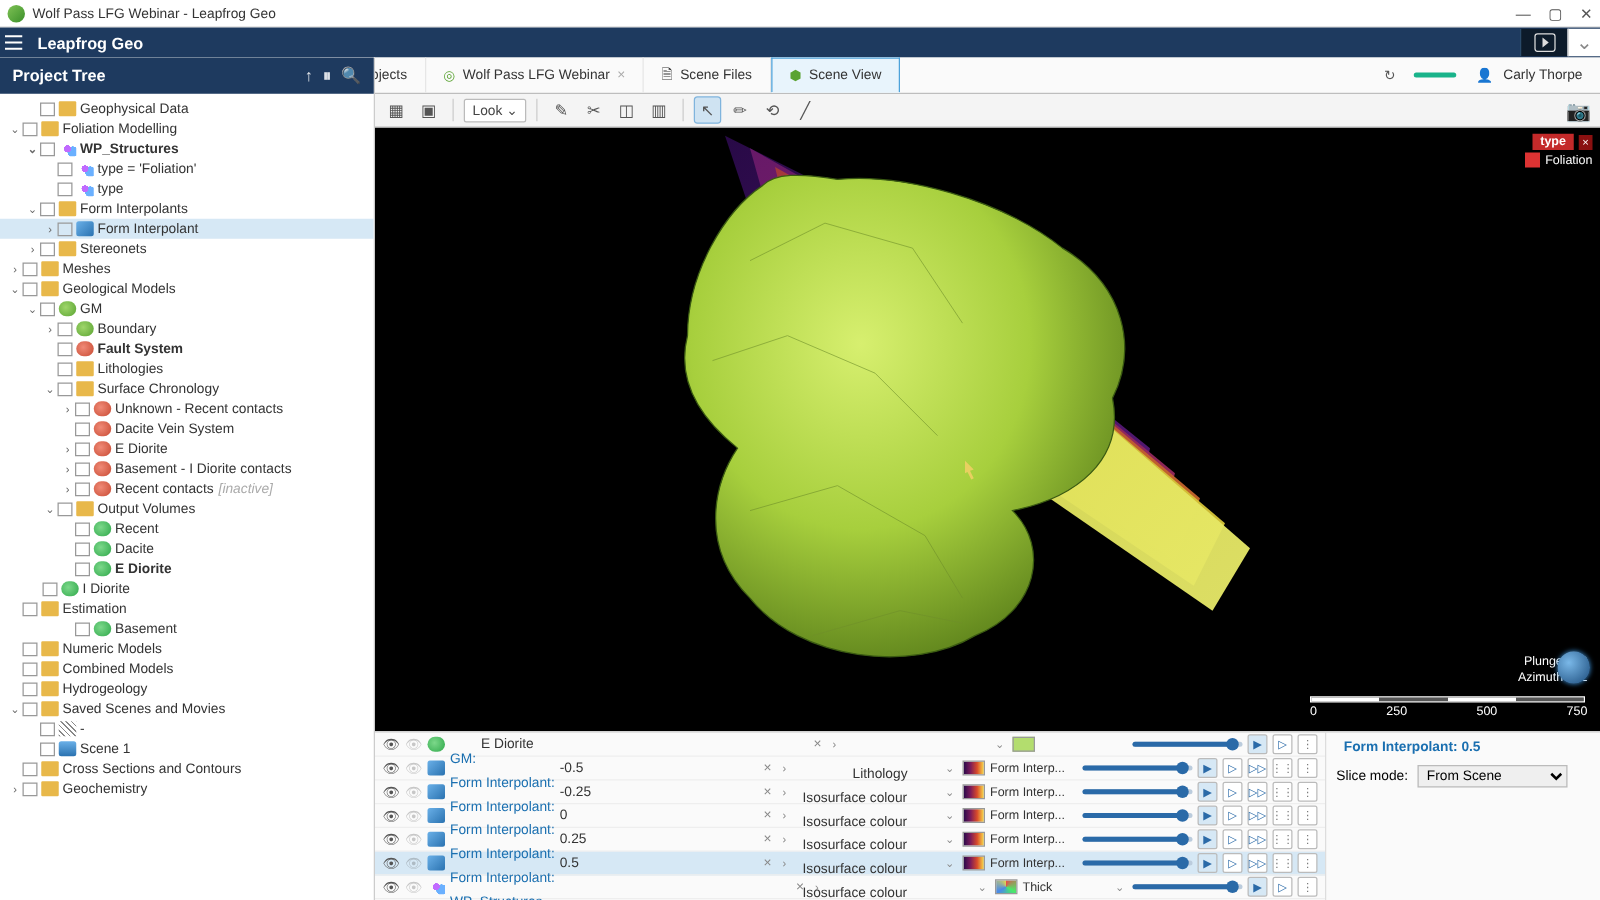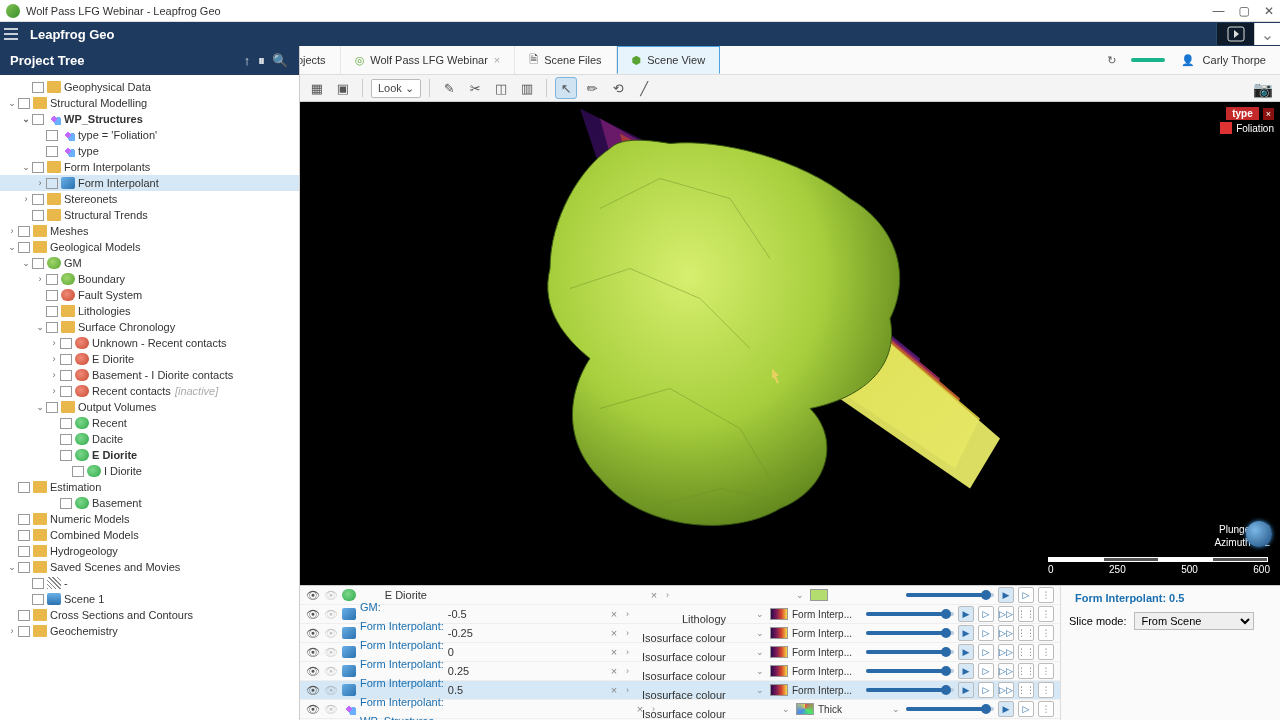--- a/index.html
+++ b/index.html
@@ -172,21 +172,21 @@
       <div class="tree-item" style="padding-left: 20px;">
         <span class="arrow"></span>
         <span class="chk"></span>
         <span class="ico ico-folder"></span>
         <span>Geophysical Data</span>
       </div>
       <div class="tree-item" style="padding-left: 6px;">
         <span class="arrow">⌄</span>
         <span class="chk"></span>
         <span class="ico ico-folder"></span>
-        <span>Structural Modelling</span>
+        <span>Foliation Modelling</span>
       </div>
       <div class="tree-item bold" style="padding-left: 20px;">
         <span class="arrow">⌄</span>
         <span class="chk"></span>
         <span class="ico ico-pts"></span>
         <span>WP_Structures</span>
       </div>
       <div class="tree-item" style="padding-left: 34px;">
         <span class="arrow"></span>
         <span class="chk"></span>
@@ -210,26 +210,20 @@
         <span class="chk"></span>
         <span class="ico ico-surf"></span>
         <span>Form Interpolant</span>
       </div>
       <div class="tree-item" style="padding-left: 20px;">
         <span class="arrow">›</span>
         <span class="chk"></span>
         <span class="ico ico-folder"></span>
         <span>Stereonets</span>
       </div>
-      <div class="tree-item" style="padding-left: 20px;">
-        <span class="arrow"></span>
-        <span class="chk"></span>
-        <span class="ico ico-folder"></span>
-        <span>Structural Trends</span>
-      </div>
       <div class="tree-item" style="padding-left: 6px;">
         <span class="arrow">›</span>
         <span class="chk"></span>
         <span class="ico ico-folder"></span>
         <span>Meshes</span>
       </div>
       <div class="tree-item" style="padding-left: 6px;">
         <span class="arrow">⌄</span>
         <span class="chk"></span>
         <span class="ico ico-folder"></span>
@@ -240,21 +234,21 @@
         <span class="chk"></span>
         <span class="ico ico-blob"></span>
         <span>GM</span>
       </div>
       <div class="tree-item" style="padding-left: 34px;">
         <span class="arrow">›</span>
         <span class="chk"></span>
         <span class="ico ico-blob"></span>
         <span>Boundary</span>
       </div>
-      <div class="tree-item" style="padding-left: 34px;">
+      <div class="tree-item" style="padding-left: 34px; font-weight: bold;">
         <span class="arrow"></span>
         <span class="chk"></span>
         <span class="ico ico-red"></span>
         <span>Fault System</span>
       </div>
       <div class="tree-item" style="padding-left: 34px;">
         <span class="arrow"></span>
         <span class="chk"></span>
         <span class="ico ico-folder"></span>
         <span>Lithologies</span>
@@ -263,20 +257,26 @@
         <span class="arrow">⌄</span>
         <span class="chk"></span>
         <span class="ico ico-folder"></span>
         <span>Surface Chronology</span>
       </div>
       <div class="tree-item" style="padding-left: 48px;">
         <span class="arrow">›</span>
         <span class="chk"></span>
         <span class="ico ico-red"></span>
         <span>Unknown - Recent contacts</span>
+      </div>
+      <div class="tree-item" style="padding-left: 48px;">
+        <span class="arrow"></span>
+        <span class="chk"></span>
+        <span class="ico ico-red"></span>
+        <span>Dacite Vein System</span>
       </div>
       <div class="tree-item" style="padding-left: 48px;">
         <span class="arrow">›</span>
         <span class="chk"></span>
         <span class="ico ico-red"></span>
         <span>E Diorite</span>
       </div>
       <div class="tree-item" style="padding-left: 48px;">
         <span class="arrow">›</span>
         <span class="chk"></span>
@@ -307,21 +307,21 @@
         <span class="chk"></span>
         <span class="ico ico-green"></span>
         <span>Dacite</span>
       </div>
       <div class="tree-item bold" style="padding-left: 48px;">
         <span class="arrow"></span>
         <span class="chk"></span>
         <span class="ico ico-green"></span>
         <span>E Diorite</span>
       </div>
-      <div class="tree-item" style="padding-left: 60px;">
+      <div class="tree-item" style="padding-left: 22px;">
         <span class="arrow"></span>
         <span class="chk"></span>
         <span class="ico ico-green"></span>
         <span>I Diorite</span>
       </div>
       <div class="tree-item" style="padding-left: 6px;">
         <span class="arrow"></span>
         <span class="chk"></span>
         <span class="ico ico-folder"></span>
         <span>Estimation</span>
@@ -418,21 +418,21 @@
     <div>Plunge +42</div>
     <div>Azimuth 012</div>
   </div>
 
   <div class="scalebar">
     <div class="bar"></div>
     <div class="ticks">
       <span>0</span>
       <span>250</span>
       <span>500</span>
-      <span>600</span>
+      <span>750</span>
     </div>
   </div>
 
   <div class="render">
     <svg width="100%" height="100%" viewBox="0 0 980 470" preserveAspectRatio="xMidYMid meet">
       <defs>
         <radialGradient id="gvol" cx="40%" cy="35%" r="70%">
           <stop offset="0%" stop-color="#d7ef6f"></stop>
           <stop offset="55%" stop-color="#a7cf3d"></stop>
           <stop offset="100%" stop-color="#5a7f1a"></stop>

